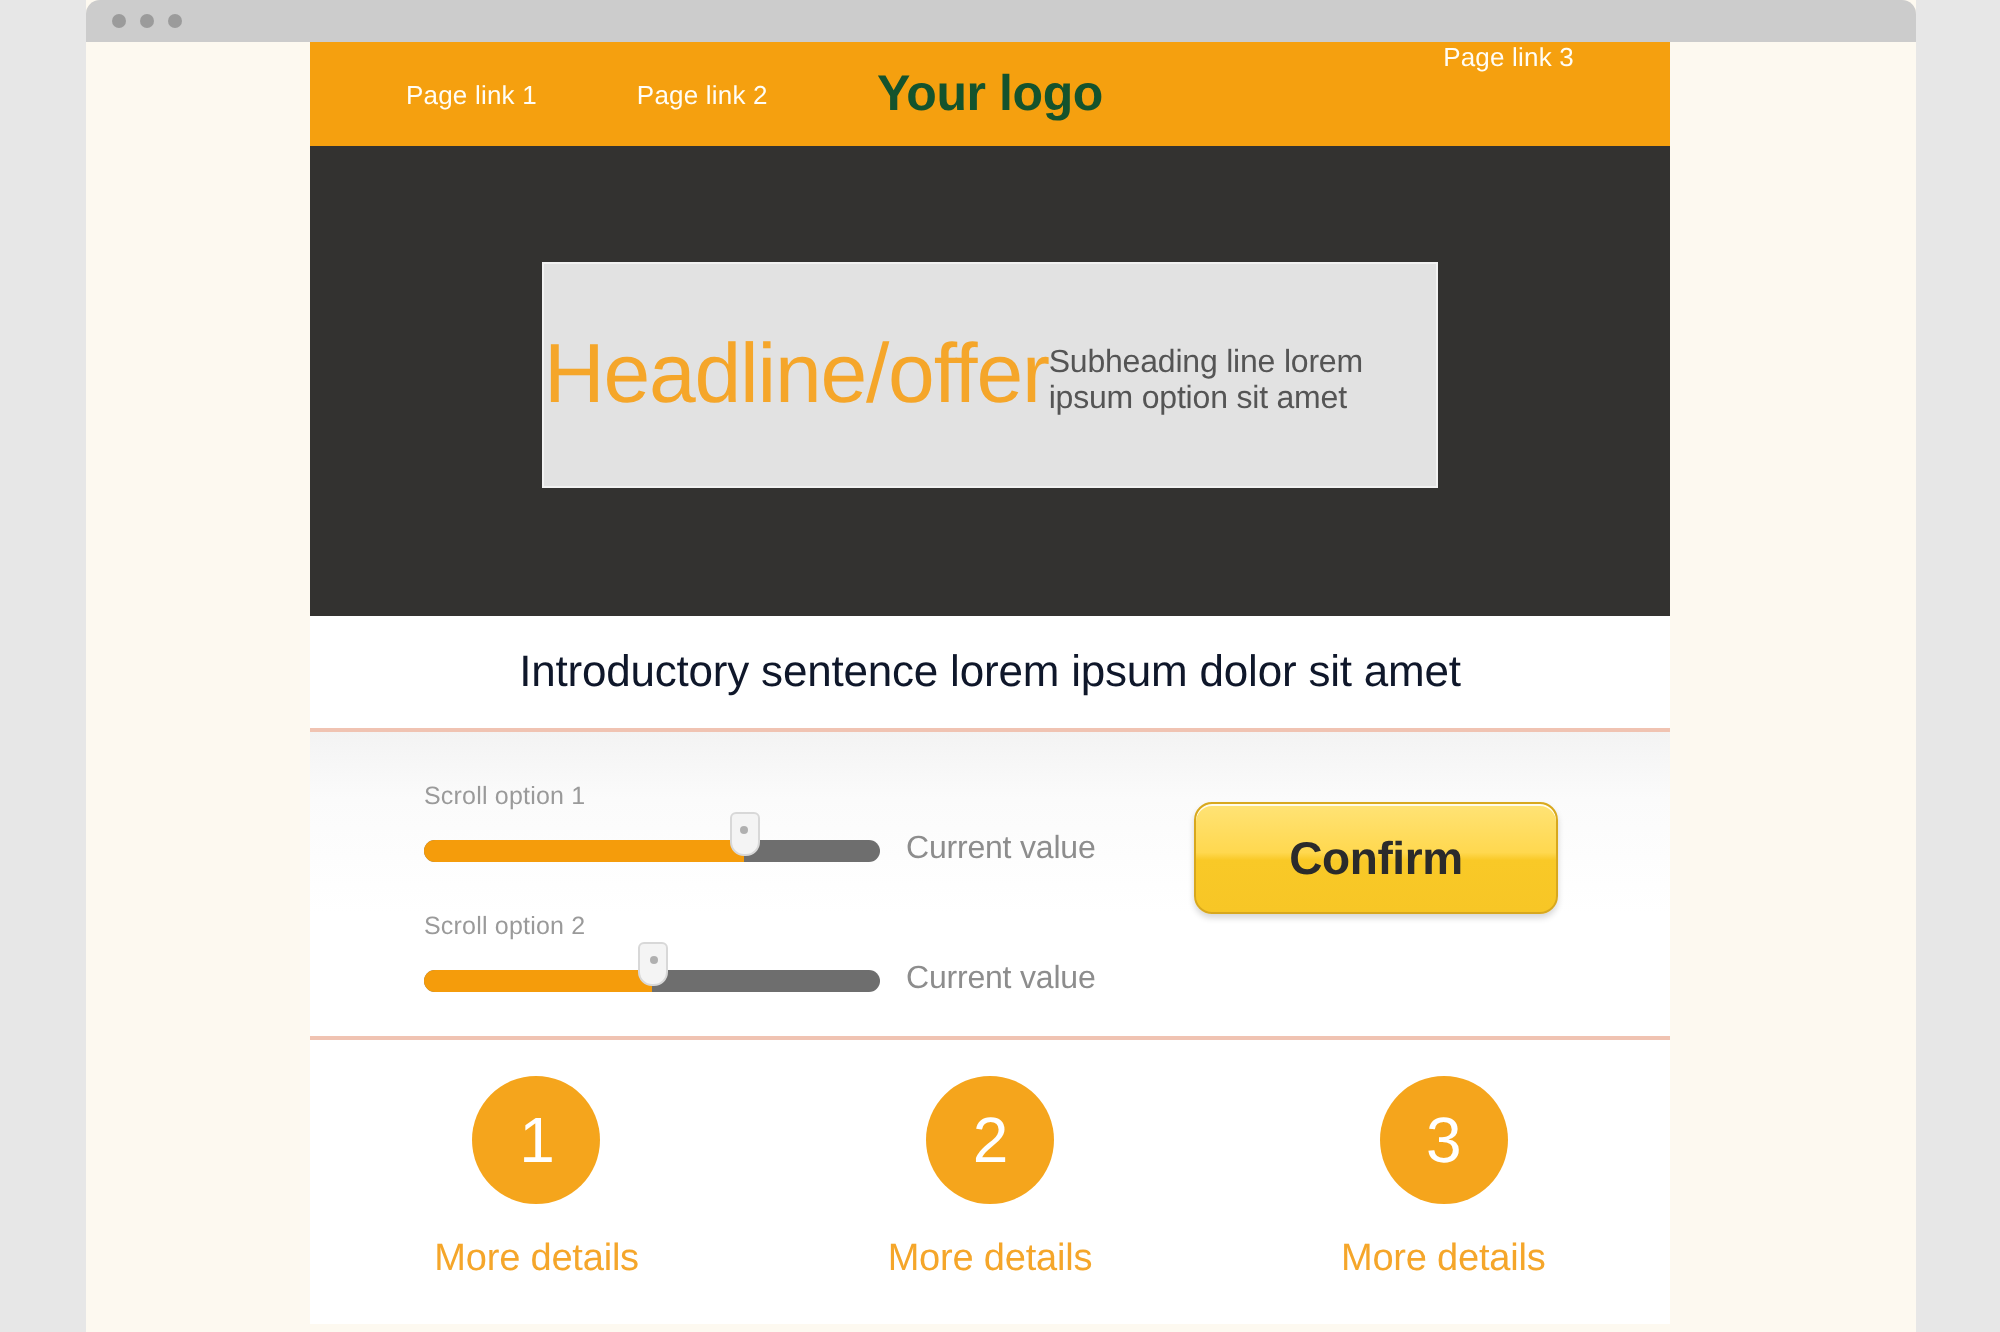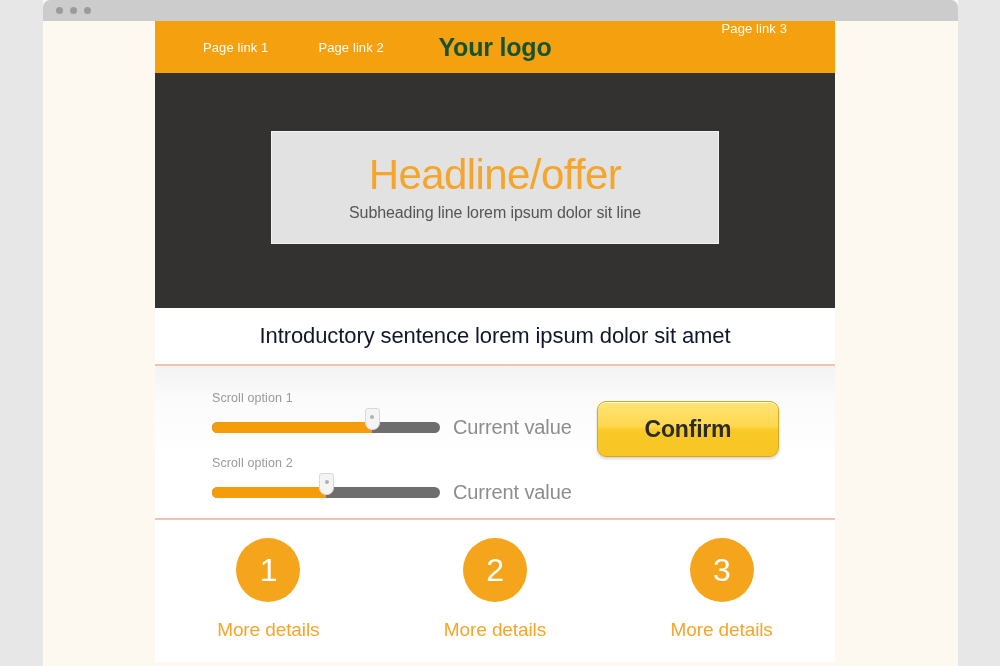--- a/index.html
+++ b/index.html
@@ -106,21 +106,21 @@
     align-items: center;
     justify-content: center;
   }
 
   #hero-card {
     width: 448px;
     height: 113px;
     background: #e2e2e2;
     border: 1px solid #f2f2f2;
     display: flex;
-    flex-direction: column;
+    flex-direction: row;
     align-items: center;
     justify-content: center;
     margin-top: -6px;
   }
 
   #headline {
     color: #f5a62a;
     font-size: 42px;
     font-weight: normal;
     line-height: 1.05;
@@ -214,21 +214,21 @@
     top: 6px;
     width: 4px;
     height: 4px;
     margin-left: -2px;
     border-radius: 50%;
     background: #b0b0b0;
   }
 
   .slider-value {
     color: #8d8d8d;
-    font-size: 20px;
+    font-size: 16px;
     white-space: nowrap;
     letter-spacing: -.1px;
   }
 
   
   #confirm-button {
     position: absolute;
     left: 442px;
     top: 35px;
     width: 182px;
@@ -313,21 +313,21 @@
         <span id="site-logo">Your logo</span>
         <div id="nav-right">
           <span class="nav-link">Page link 3</span>
           <span class="nav-link">Page link 4</span>
         </div>
       </div>
 
       <div id="hero">
         <div id="hero-card">
           <div id="headline">Headline/offer</div>
-          <div id="subheading">Subheading line lorem ipsum dolor sit line</div>
+          <div id="subheading">Subheading line lorem ipsum option sit amet</div>
         </div>
       </div>
 
       <div id="intro-strip">
         <div id="intro-sentence">Introductory sentence lorem ipsum dolor sit amet</div>
       </div>
 
       <div id="slider-panel">
 
         <div class="slider-row" id="slider-row-1">

